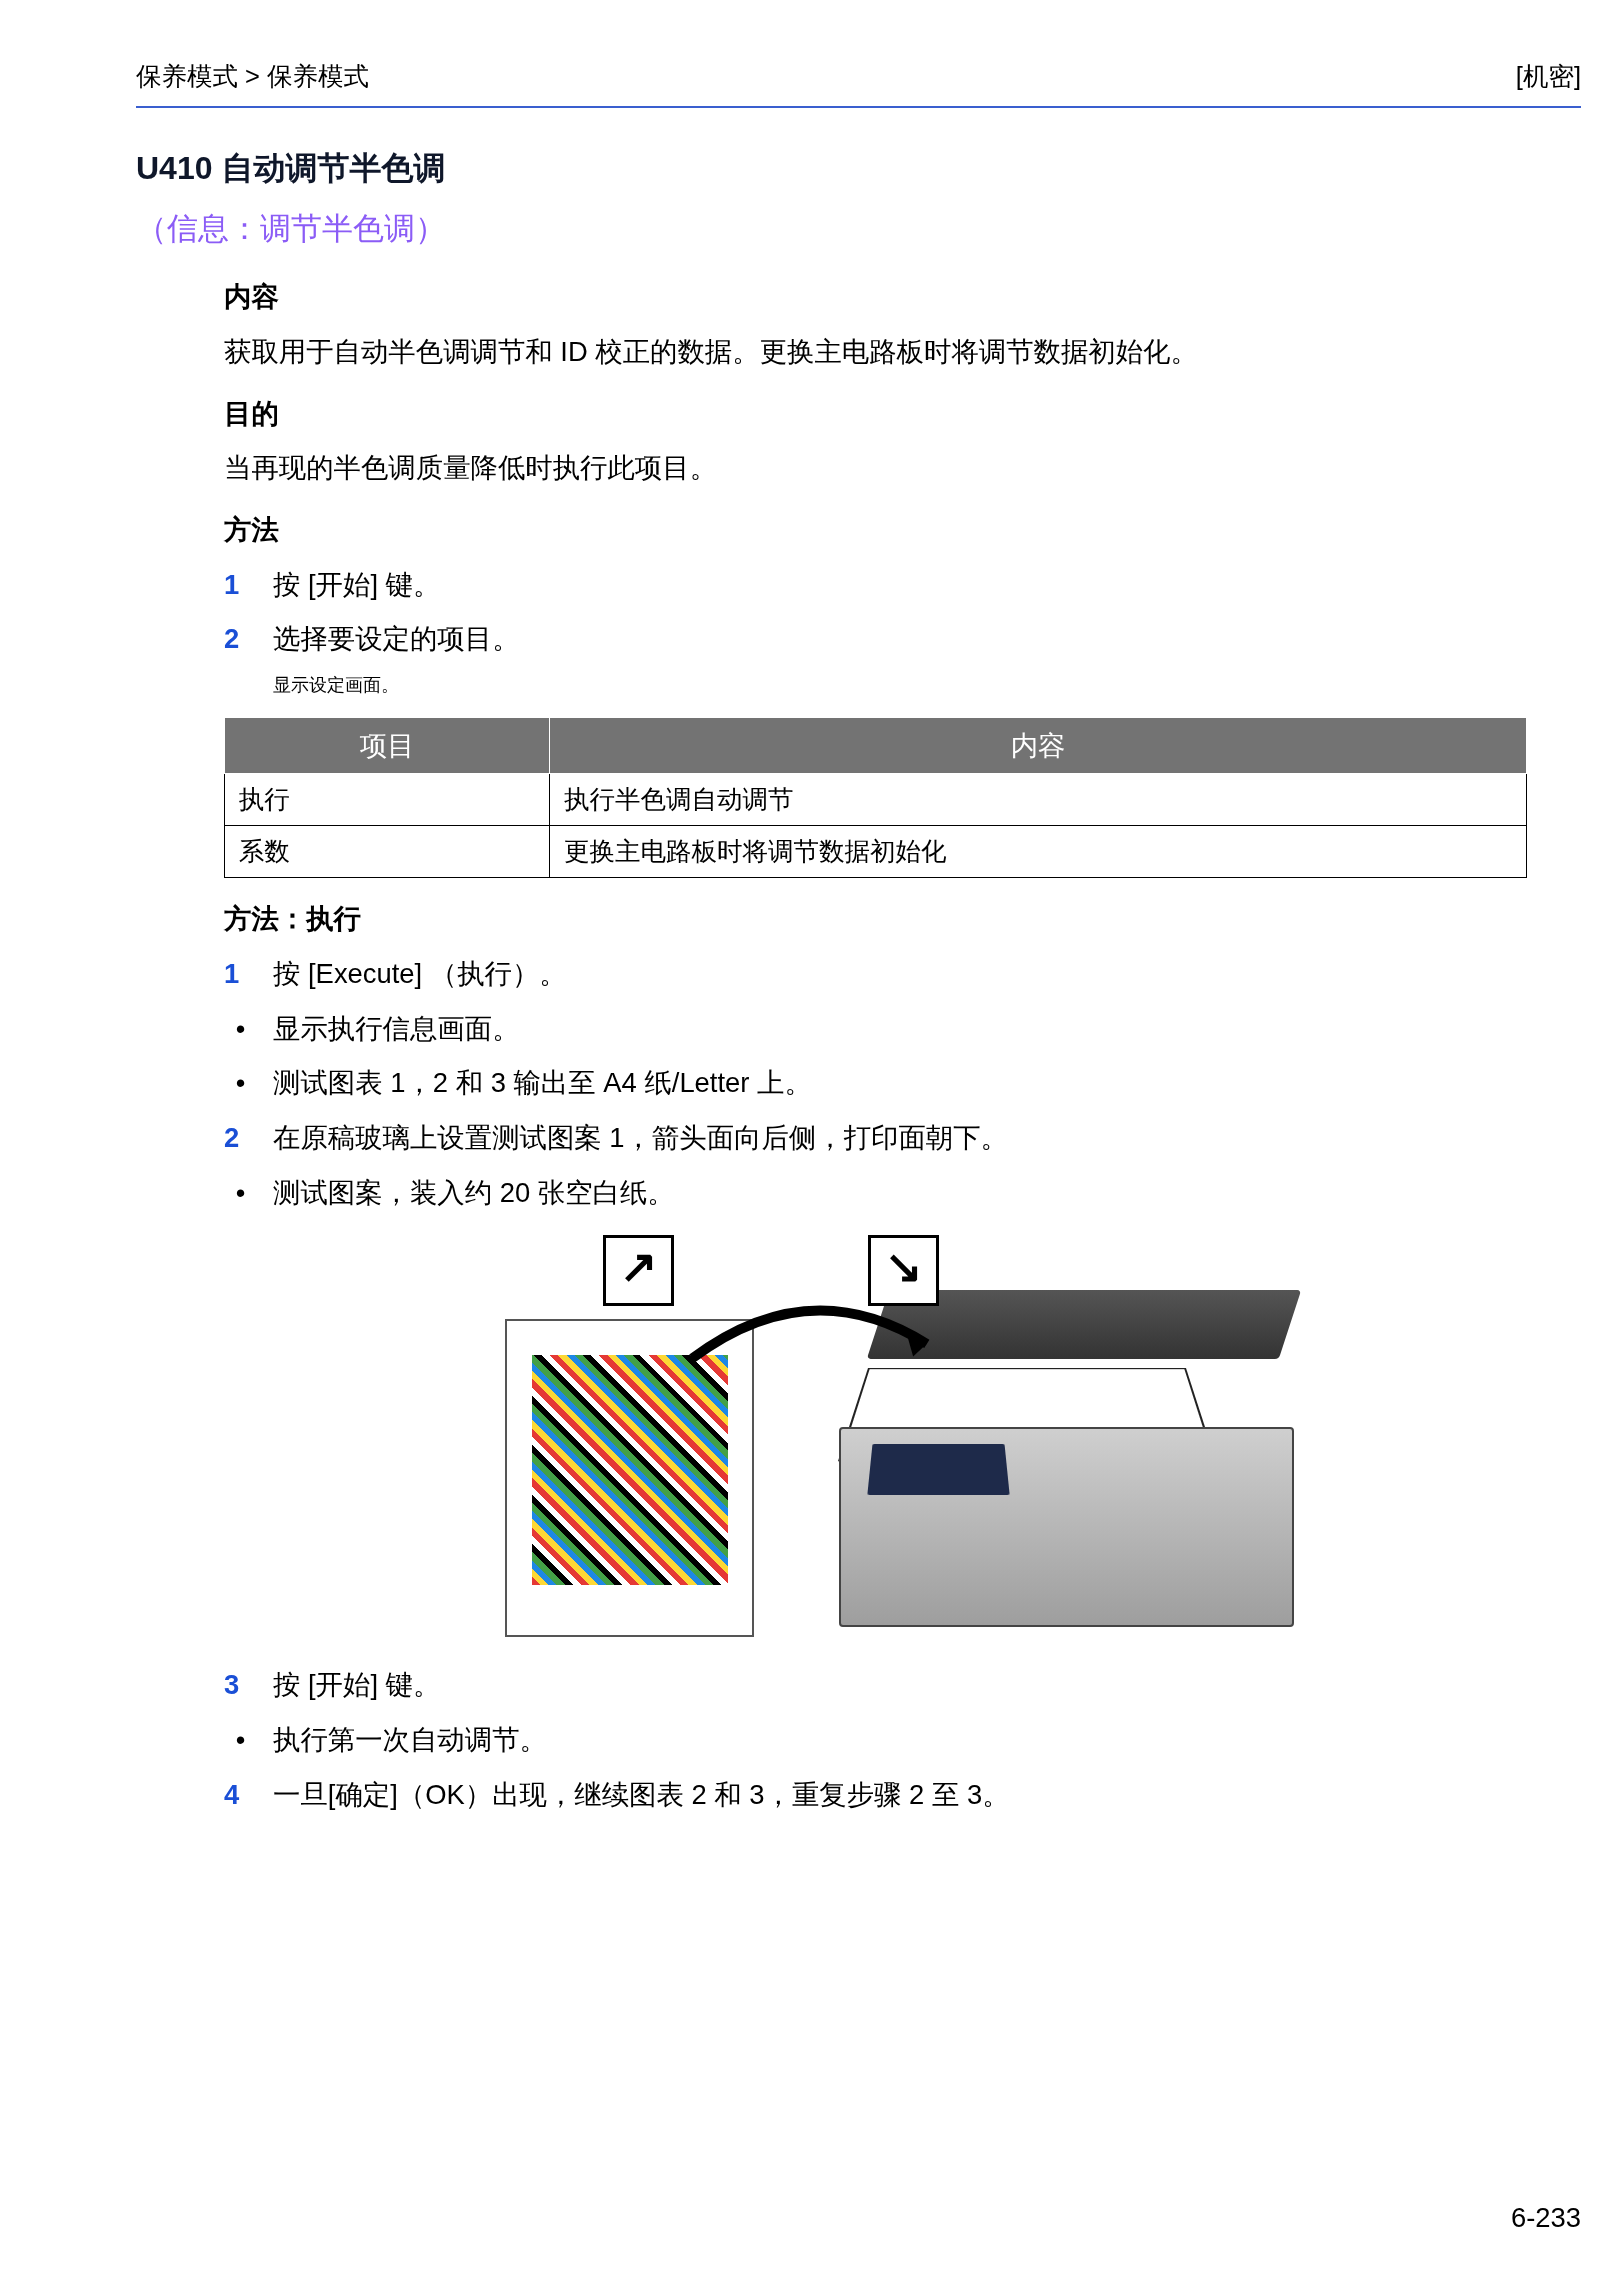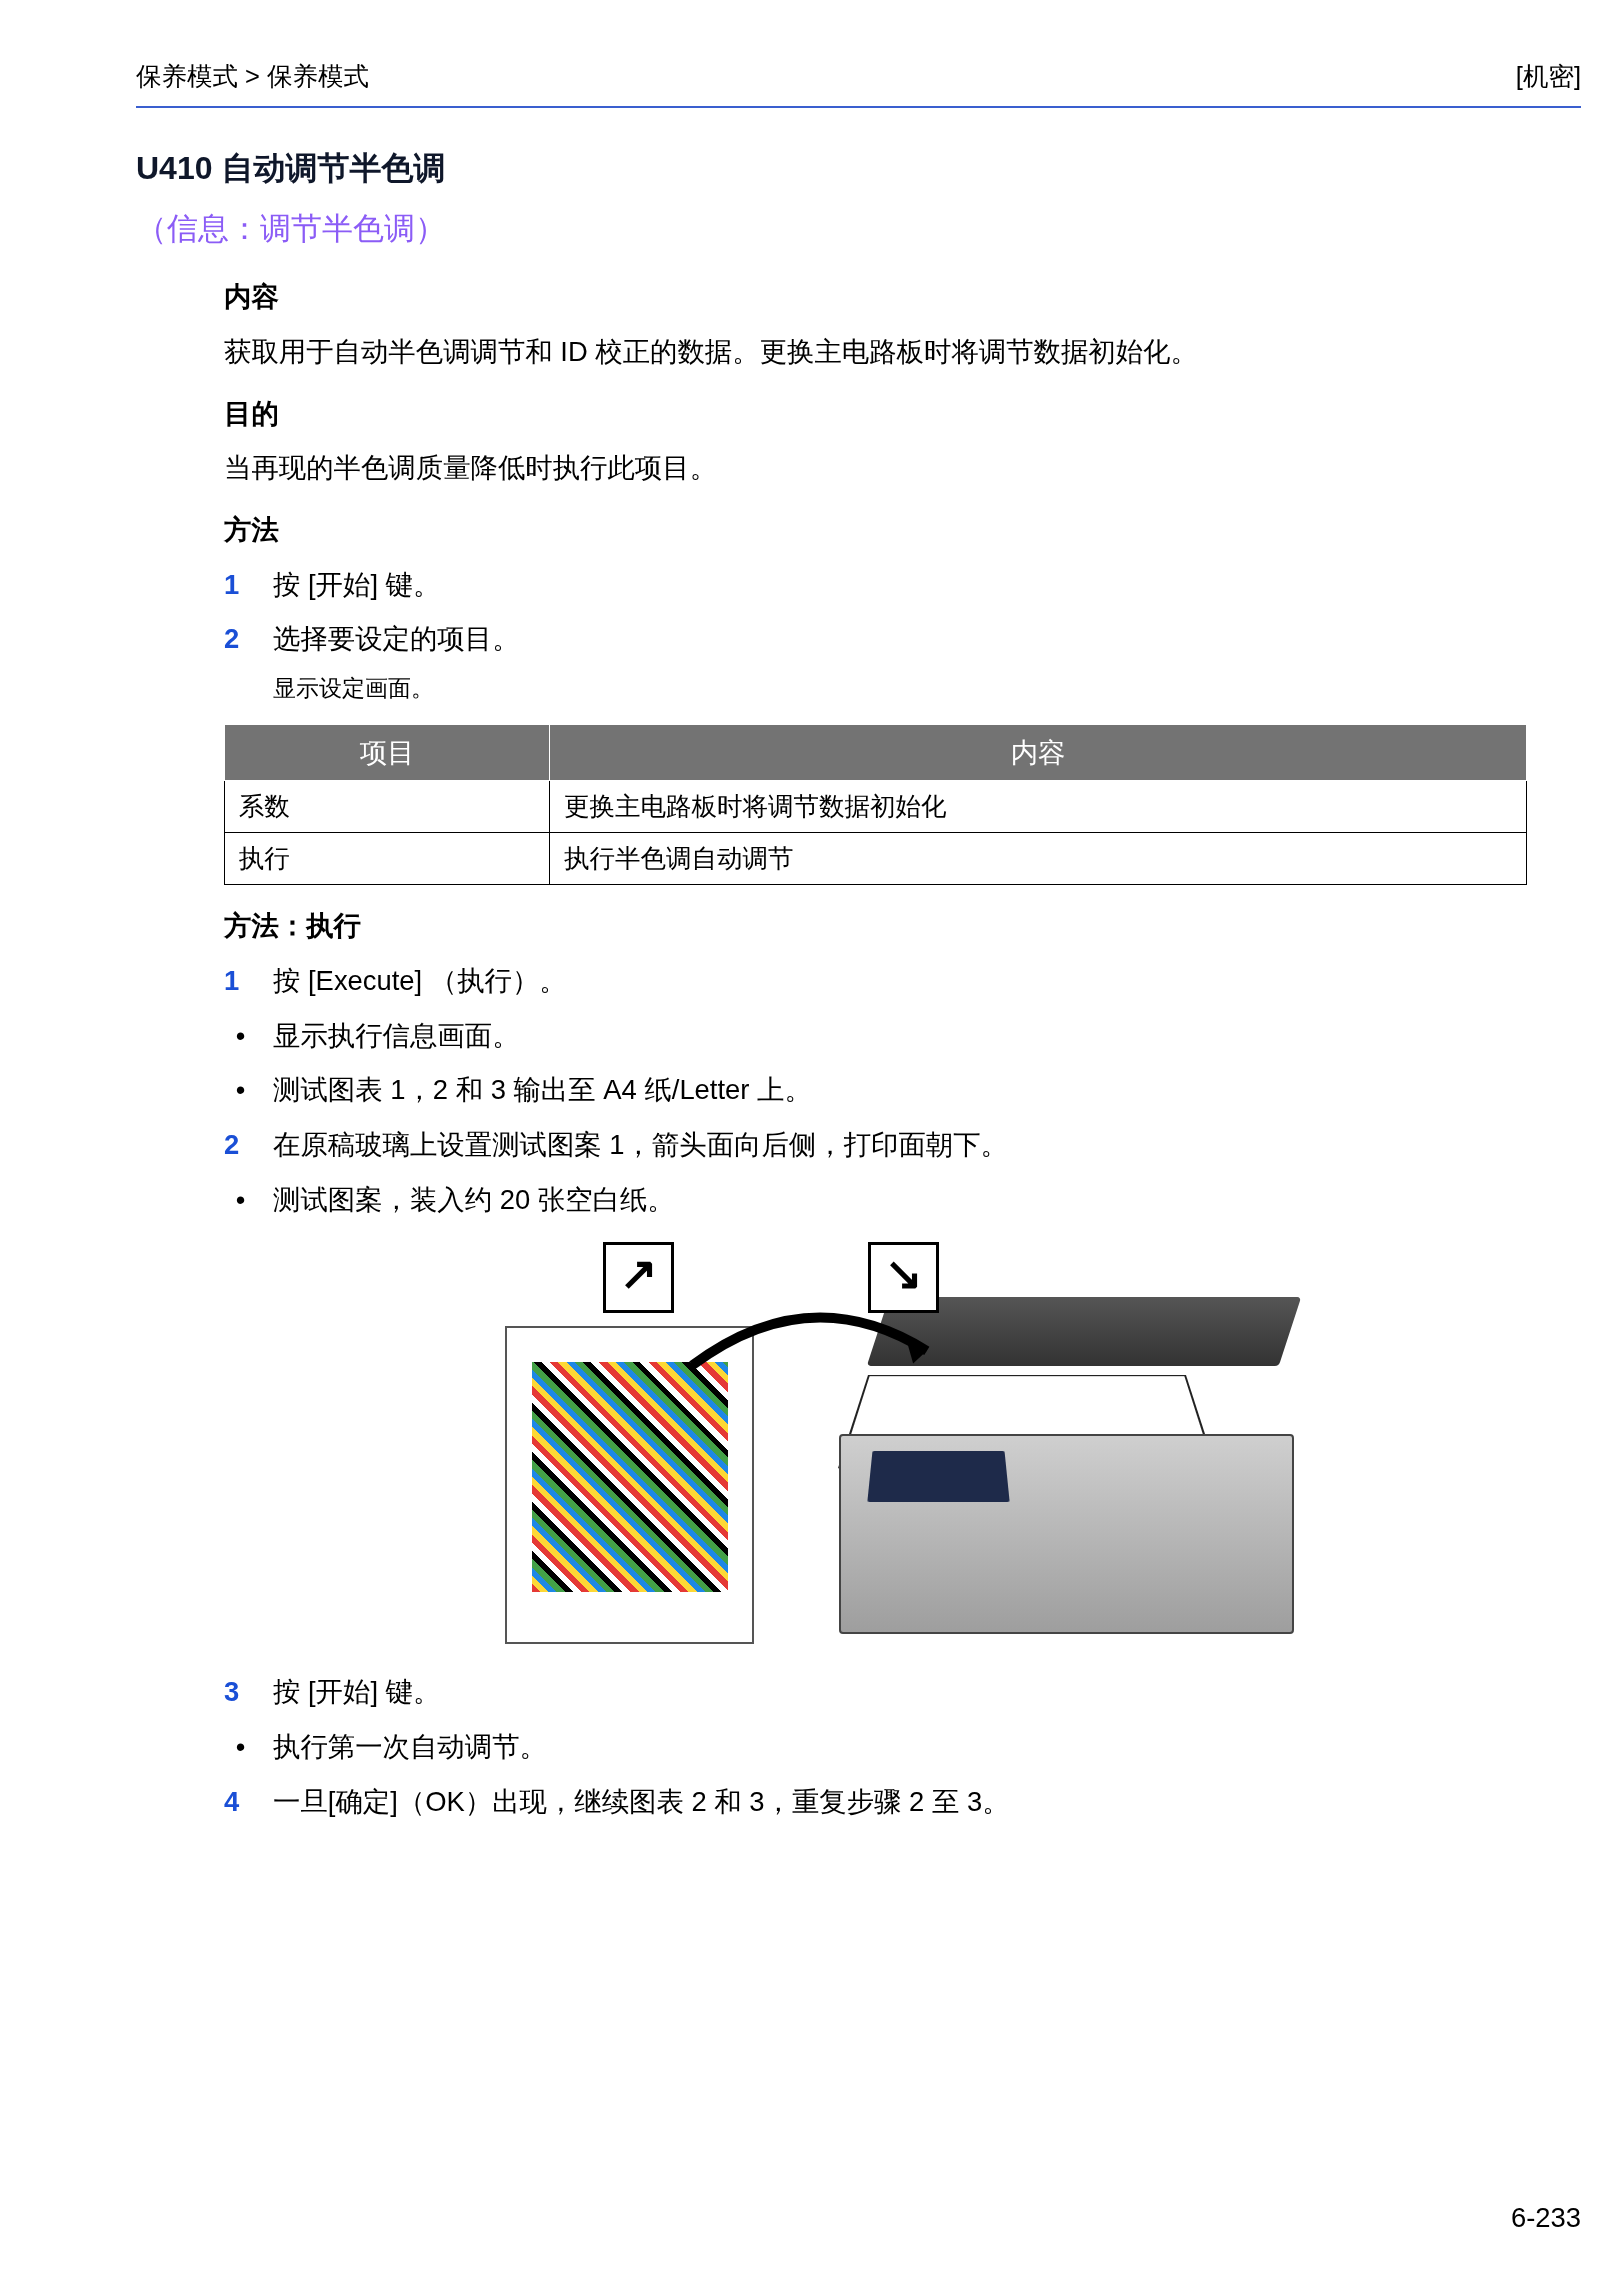--- a/index.html
+++ b/index.html
@@ -69,21 +69,21 @@
     left: 0;
     color: #1a4fd6;
     font-weight: bold;
   }
   .step-list li.bullet::before {
     content: "•";
     position: absolute;
     left: 11.8px;
   }
   .step-sub {
-    font-size: 23px;
+    font-size: 18px;
     margin-left: 49px;
     margin-bottom: 19.6px;
   }
   table.items {
     width: 96%;
     border-collapse: collapse;
     margin: 7.8px 0 23.5px 0;
   }
   table.items th {
     background: #737373;
@@ -238,26 +238,26 @@
 
     <table class="items">
       <thead>
         <tr>
           <th>项目</th>
           <th>内容</th>
         </tr>
       </thead>
       <tbody>
         <tr>
+          <td>执行</td>
+          <td>执行半色调自动调节</td>
+        </tr>
+        <tr>
           <td>系数</td>
           <td>更换主电路板时将调节数据初始化</td>
-        </tr>
-        <tr>
-          <td>执行</td>
-          <td>执行半色调自动调节</td>
         </tr>
       </tbody>
     </table>
 
     <div class="section-heading">方法：执行</div>
 
     <ul class="step-list">
       <li class="num" data-num="1">按 [Execute] （执行）。</li>
       <li class="bullet">显示执行信息画面。</li>
       <li class="bullet">测试图表 1，2 和 3 输出至 A4 纸/Letter 上。</li>

